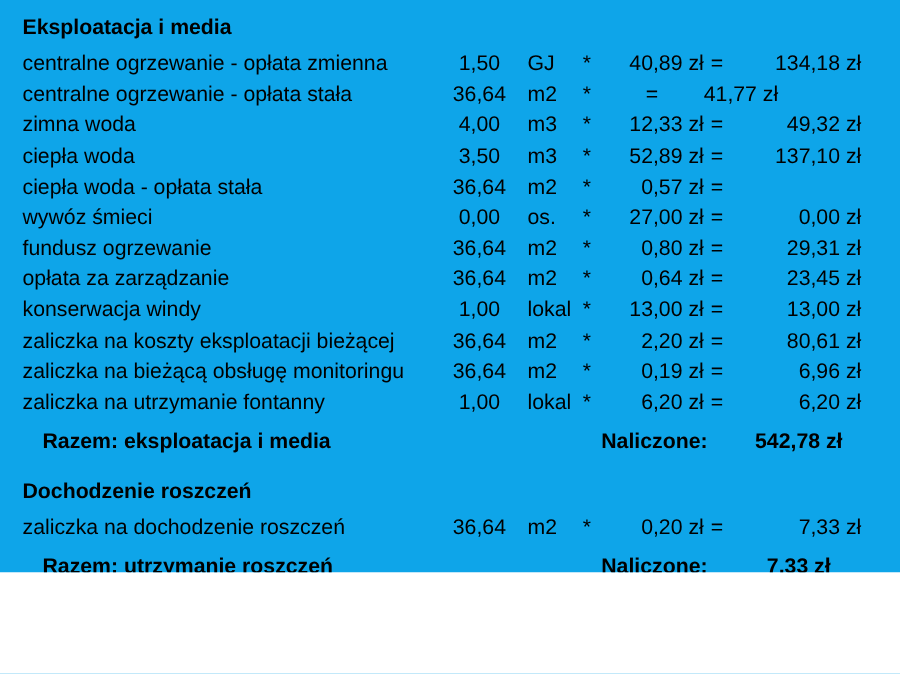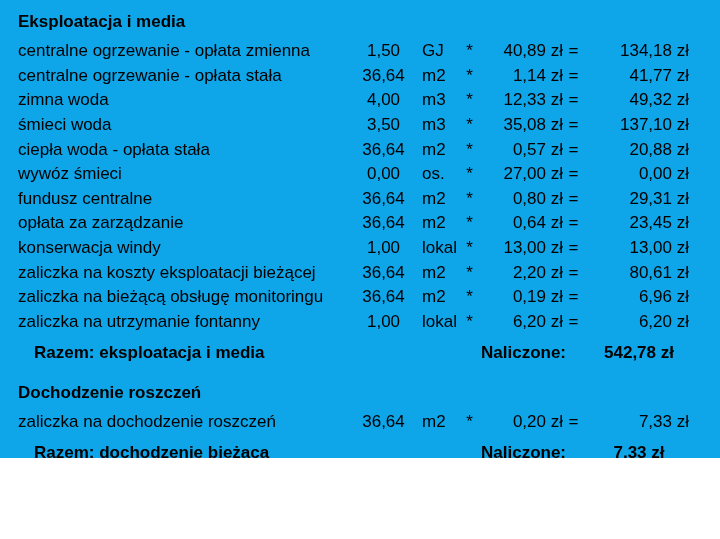--- a/index.html
+++ b/index.html
@@ -93,67 +93,65 @@
         <span class="c-price">40,89 zł</span>
         <span class="c-eq">=</span>
         <span class="c-total">134,18 zł</span>
       </div>
 
       <div class="fee-row">
         <span class="c-name">centralne ogrzewanie - opłata stała</span>
         <span class="c-qty">36,64</span>
         <span class="c-unit">m2</span>
         <span class="c-star">*</span>
-        <span class="c-price">1,14 zł</span>
         <span class="c-eq">=</span>
         <span class="c-total">41,77 zł</span>
       </div>
 
       <div class="fee-row">
         <span class="c-name">zimna woda</span>
         <span class="c-qty">4,00</span>
         <span class="c-unit">m3</span>
         <span class="c-star">*</span>
         <span class="c-price">12,33 zł</span>
         <span class="c-eq">=</span>
         <span class="c-total">49,32 zł</span>
       </div>
 
       <div class="fee-row">
-        <span class="c-name">śmieci woda</span>
+        <span class="c-name">ciepła woda</span>
         <span class="c-qty">3,50</span>
         <span class="c-unit">m3</span>
         <span class="c-star">*</span>
-        <span class="c-price">35,08 zł</span>
+        <span class="c-price">52,89 zł</span>
         <span class="c-eq">=</span>
         <span class="c-total">137,10 zł</span>
       </div>
 
       <div class="fee-row">
         <span class="c-name">ciepła woda - opłata stała</span>
         <span class="c-qty">36,64</span>
         <span class="c-unit">m2</span>
         <span class="c-star">*</span>
         <span class="c-price">0,57 zł</span>
         <span class="c-eq">=</span>
-        <span class="c-total">20,88 zł</span>
       </div>
 
       <div class="fee-row">
         <span class="c-name">wywóz śmieci</span>
         <span class="c-qty">0,00</span>
         <span class="c-unit">os.</span>
         <span class="c-star">*</span>
         <span class="c-price">27,00 zł</span>
         <span class="c-eq">=</span>
         <span class="c-total">0,00 zł</span>
       </div>
 
       <div class="fee-row">
-        <span class="c-name">fundusz centralne</span>
+        <span class="c-name">fundusz ogrzewanie</span>
         <span class="c-qty">36,64</span>
         <span class="c-unit">m2</span>
         <span class="c-star">*</span>
         <span class="c-price">0,80 zł</span>
         <span class="c-eq">=</span>
         <span class="c-total">29,31 zł</span>
       </div>
 
       <div class="fee-row">
         <span class="c-name">opłata za zarządzanie</span>
@@ -223,21 +221,21 @@
         <span class="c-qty">36,64</span>
         <span class="c-unit">m2</span>
         <span class="c-star">*</span>
         <span class="c-price">0,20 zł</span>
         <span class="c-eq">=</span>
         <span class="c-total">7,33 zł</span>
       </div>
     </div>
 
     <div class="summary-row">
-      <span class="s-label">Razem: dochodzenie bieżącą</span>
+      <span class="s-label">Razem: utrzymanie roszczeń</span>
       <span class="s-naliczone">Naliczone:</span>
       <span class="s-value">7,33 zł</span>
     </div>
   </div>
 
   <div class="grand-row">
     <span class="g-cell g-label">Razem:</span>
     <span class="g-cell g-naliczone">Naliczone:</span>
     <span class="g-cell g-value">550,11 zł</span>
   </div>

